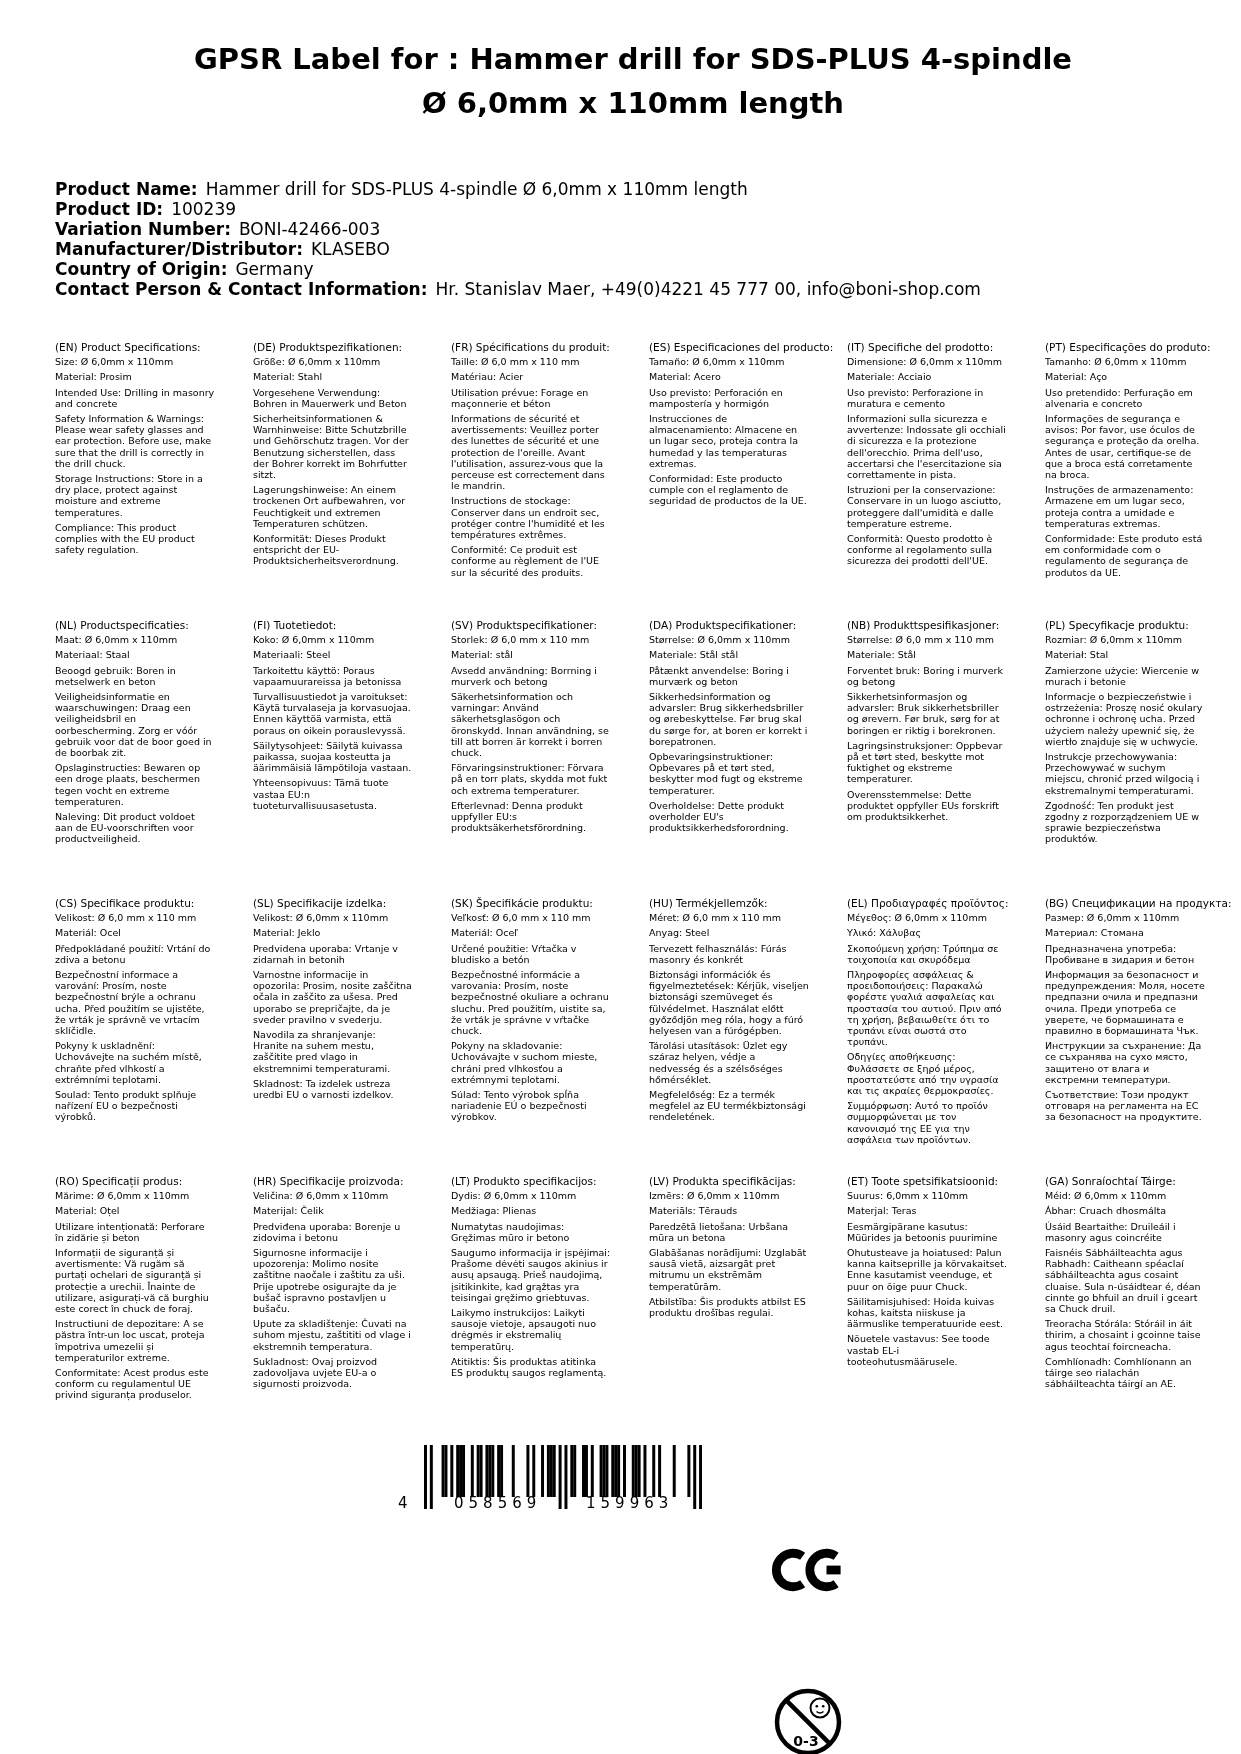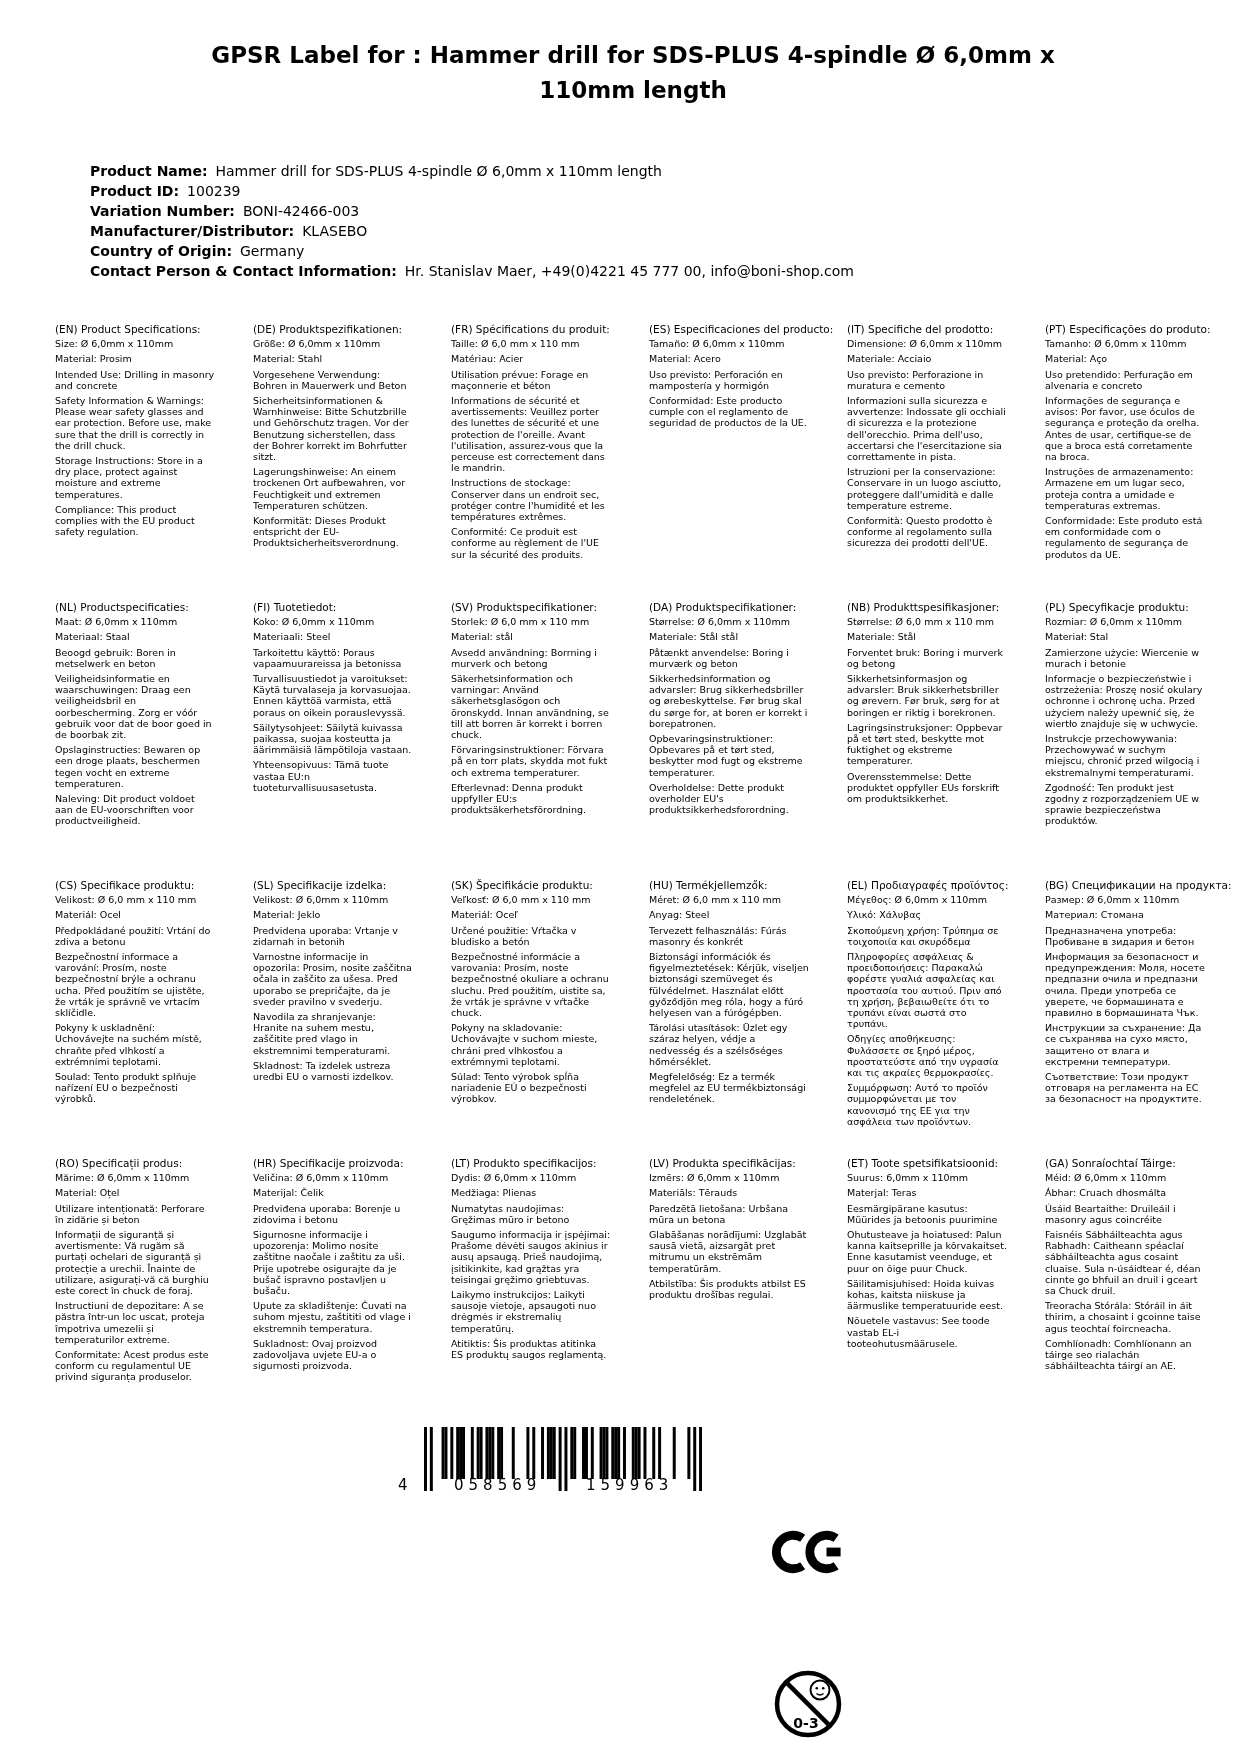--- a/index.html
+++ b/index.html
@@ -1,20 +1,20 @@
 <!DOCTYPE html>
 <html><head>
 <meta charset="utf-8">
 <style>
   html,body{margin:0;padding:0;background:#fff;}
   body{width:1241px;height:1754px;color:#000;font-family:"DejaVu Sans",sans-serif;overflow:hidden;}
   .page{width:1241px;height:1754px;box-sizing:border-box;padding:0 30px 0 55px;position:relative;}
-  .title{margin:38px auto 0;width:900px;text-align:center;font-size:23px;font-weight:bold;line-height:1.5;}
+  .title{margin:38px auto 0;width:900px;text-align:center;font-size:29px;font-weight:bold;line-height:1.5;}
   .product-info{margin-top:54px;}
-  .pi-row{font-size:14px;line-height:20px;margin-left:35px;}
+  .pi-row{font-size:17px;line-height:20px;}
   .pi-label{font-weight:bold;}
   .pi-value{margin-left:8px;}
   .spec-grid{margin-top:22px;display:grid;grid-template-columns:repeat(6,160px);column-gap:38px;grid-auto-rows:278px;}
   .cell{overflow:visible;}
   .cell-h{font-weight:normal;font-size:10.5px;line-height:1.25;white-space:nowrap;margin-top:20px;}
   .cell-p{margin:4px 0 0;font-size:9.5px;line-height:1.18;}
   .cell-p.first{margin-top:2px;}
   .barcode{position:relative;width:330px;height:86px;margin:12px 0 0 343px;}
   .barcode svg{position:absolute;left:26px;top:0;}
   .bc-digit{position:absolute;top:49px;font-size:15px;letter-spacing:5px;font-family:"DejaVu Sans",sans-serif;}
@@ -66,20 +66,21 @@
         <p class="cell-p">Utilisation prévue: Forage en maçonnerie et béton</p>
         <p class="cell-p">Informations de sécurité et avertissements: Veuillez porter des lunettes de sécurité et une protection de l'oreille. Avant l'utilisation, assurez-vous que la perceuse est correctement dans le mandrin.</p>
         <p class="cell-p">Instructions de stockage: Conserver dans un endroit sec, protéger contre l'humidité et les températures extrêmes.</p>
         <p class="cell-p">Conformité: Ce produit est conforme au règlement de l'UE sur la sécurité des produits.</p>
       </div>
       <div class="cell">
         <div class="cell-h">(ES) Especificaciones del producto:</div>
         <p class="cell-p first">Tamaño: Ø 6,0mm x 110mm</p>
         <p class="cell-p">Material: Acero</p>
         <p class="cell-p">Uso previsto: Perforación en mampostería y hormigón</p>
+        <p class="cell-p">Instrucciones de almacenamiento: Almacene en un lugar seco, proteja contra la humedad y las temperaturas extremas.</p>
         <p class="cell-p">Conformidad: Este producto cumple con el reglamento de seguridad de productos de la UE.</p>
       </div>
       <div class="cell">
         <div class="cell-h">(IT) Specifiche del prodotto:</div>
         <p class="cell-p first">Dimensione: Ø 6,0mm x 110mm</p>
         <p class="cell-p">Materiale: Acciaio</p>
         <p class="cell-p">Uso previsto: Perforazione in muratura e cemento</p>
         <p class="cell-p">Informazioni sulla sicurezza e avvertenze: Indossate gli occhiali di sicurezza e la protezione dell'orecchio. Prima dell'uso, accertarsi che l'esercitazione sia correttamente in pista.</p>
         <p class="cell-p">Istruzioni per la conservazione: Conservare in un luogo asciutto, proteggere dall'umidità e dalle temperature estreme.</p>
         <p class="cell-p">Conformità: Questo prodotto è conforme al regolamento sulla sicurezza dei prodotti dell'UE.</p>

